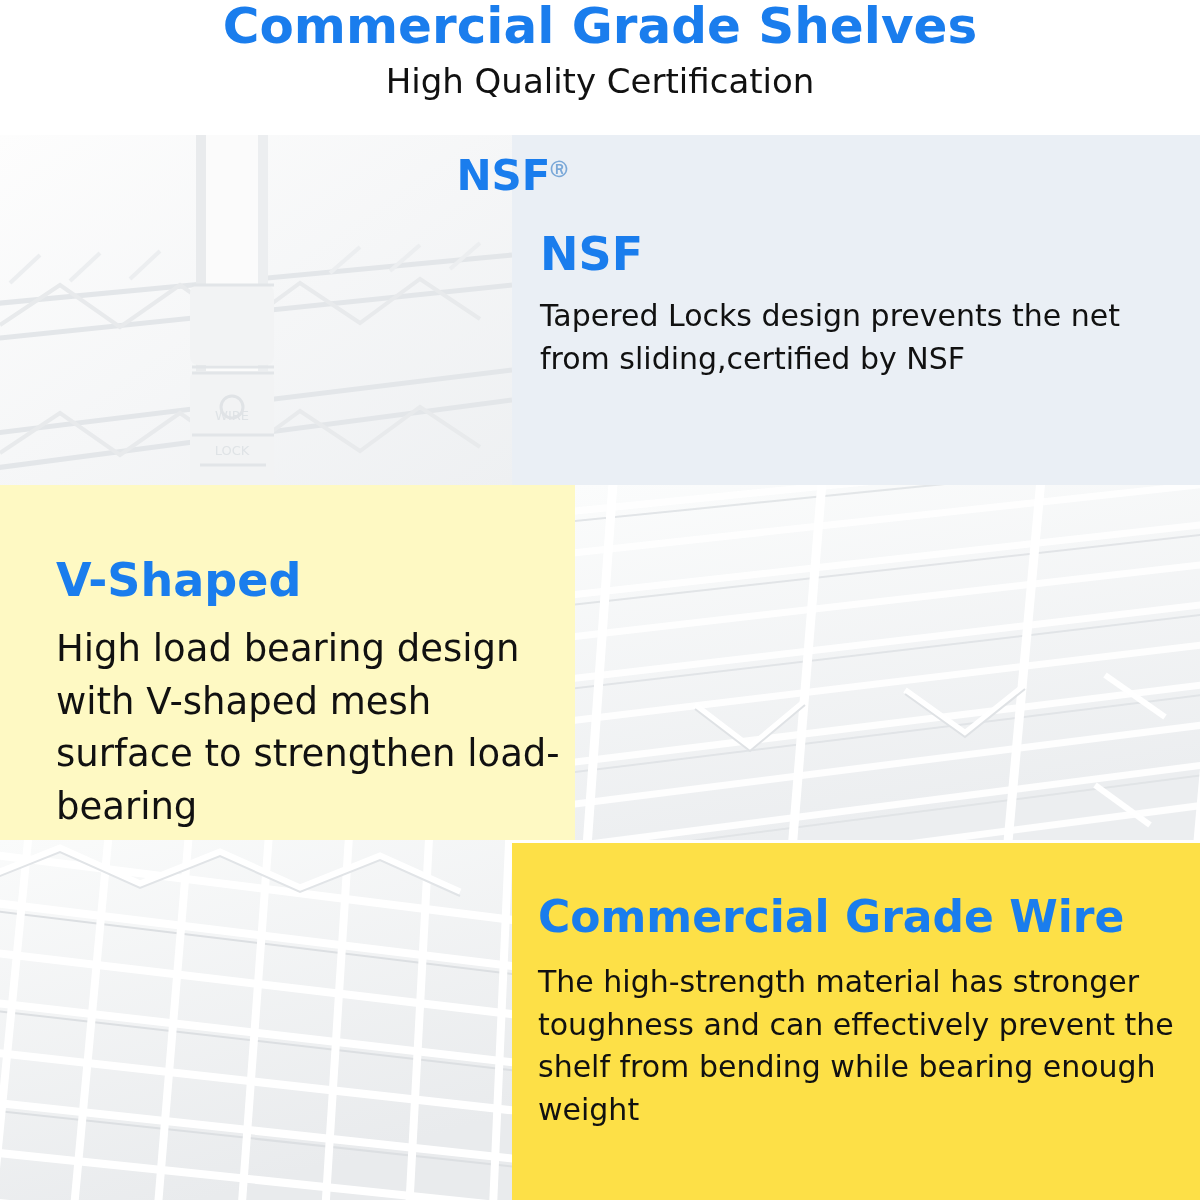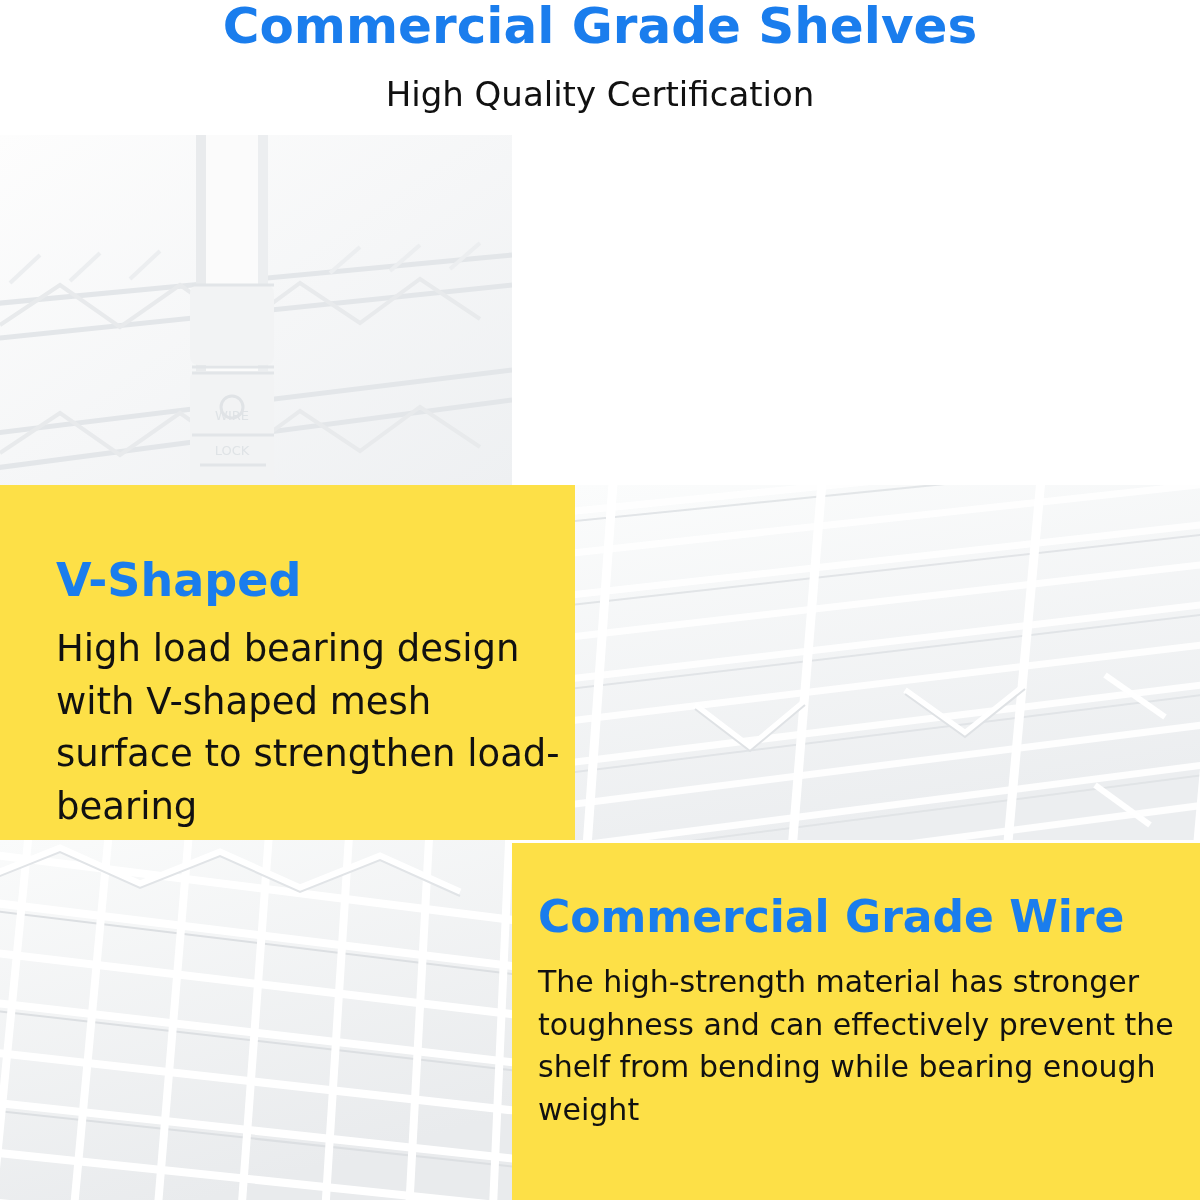--- a/index.html
+++ b/index.html
@@ -32,21 +32,21 @@
   }
   .header-title {
     margin: 0;
     font-size: 50px;
     font-weight: bold;
     color: #1a7ded;
     letter-spacing: 0px;
     line-height: 1.05;
   }
   .header-sub {
-    margin: 17px;
+    margin: 4px;
     padding-top: 6px;
     font-size: 34px;
     color: #111111;
     font-weight: normal;
     line-height: 1.1;
   }
 
   
   .panel {
     position: absolute;
@@ -116,21 +116,21 @@
     top: 485px;
     width: 1200px;
     height: 355px;
   }
   .sec2-text {
     position: absolute;
     left: 0;
     top: 0;
     width: 575px;
     height: 355px;
-    background: #fde047;
+    background: #fef9c3;
   }
   .sec2-photo {
     position: absolute;
     left: 575px;
     top: 0;
     width: 625px;
     height: 355px;
     background: #f3f4f5;
     overflow: hidden;
   }
@@ -256,20 +256,25 @@
           <path d="M200 330 H266"></path>
         </g>
         <g fill="#dfe3e6" font-family="DejaVu Sans, sans-serif" font-size="13" text-anchor="middle">
           <text x="232" y="285">WIRE</text>
           <text x="232" y="320">LOCK</text>
         </g>
         <circle cx="232" cy="272" r="11" fill="none" stroke="#e0e3e6" stroke-width="3"></circle>
       </svg>
     </div>
 
+    <div class="sec1-text">
+      <div class="sec1-nsfmark"><span>NSF</span><span class="reg">Ⓡ</span></div>
+      <div class="sec1-heading">NSF</div>
+      <div class="sec1-body">Tapered Locks design prevents the net from sliding,certified by NSF</div>
+    </div>
   </div>
 
   <div class="panel sec2">
 
     <div class="sec2-text">
       <div class="sec2-heading">V-Shaped</div>
       <div class="sec2-body">High load bearing design with V-shaped mesh surface to strengthen load-bearing</div>
     </div>
 
     <div class="sec2-photo">

